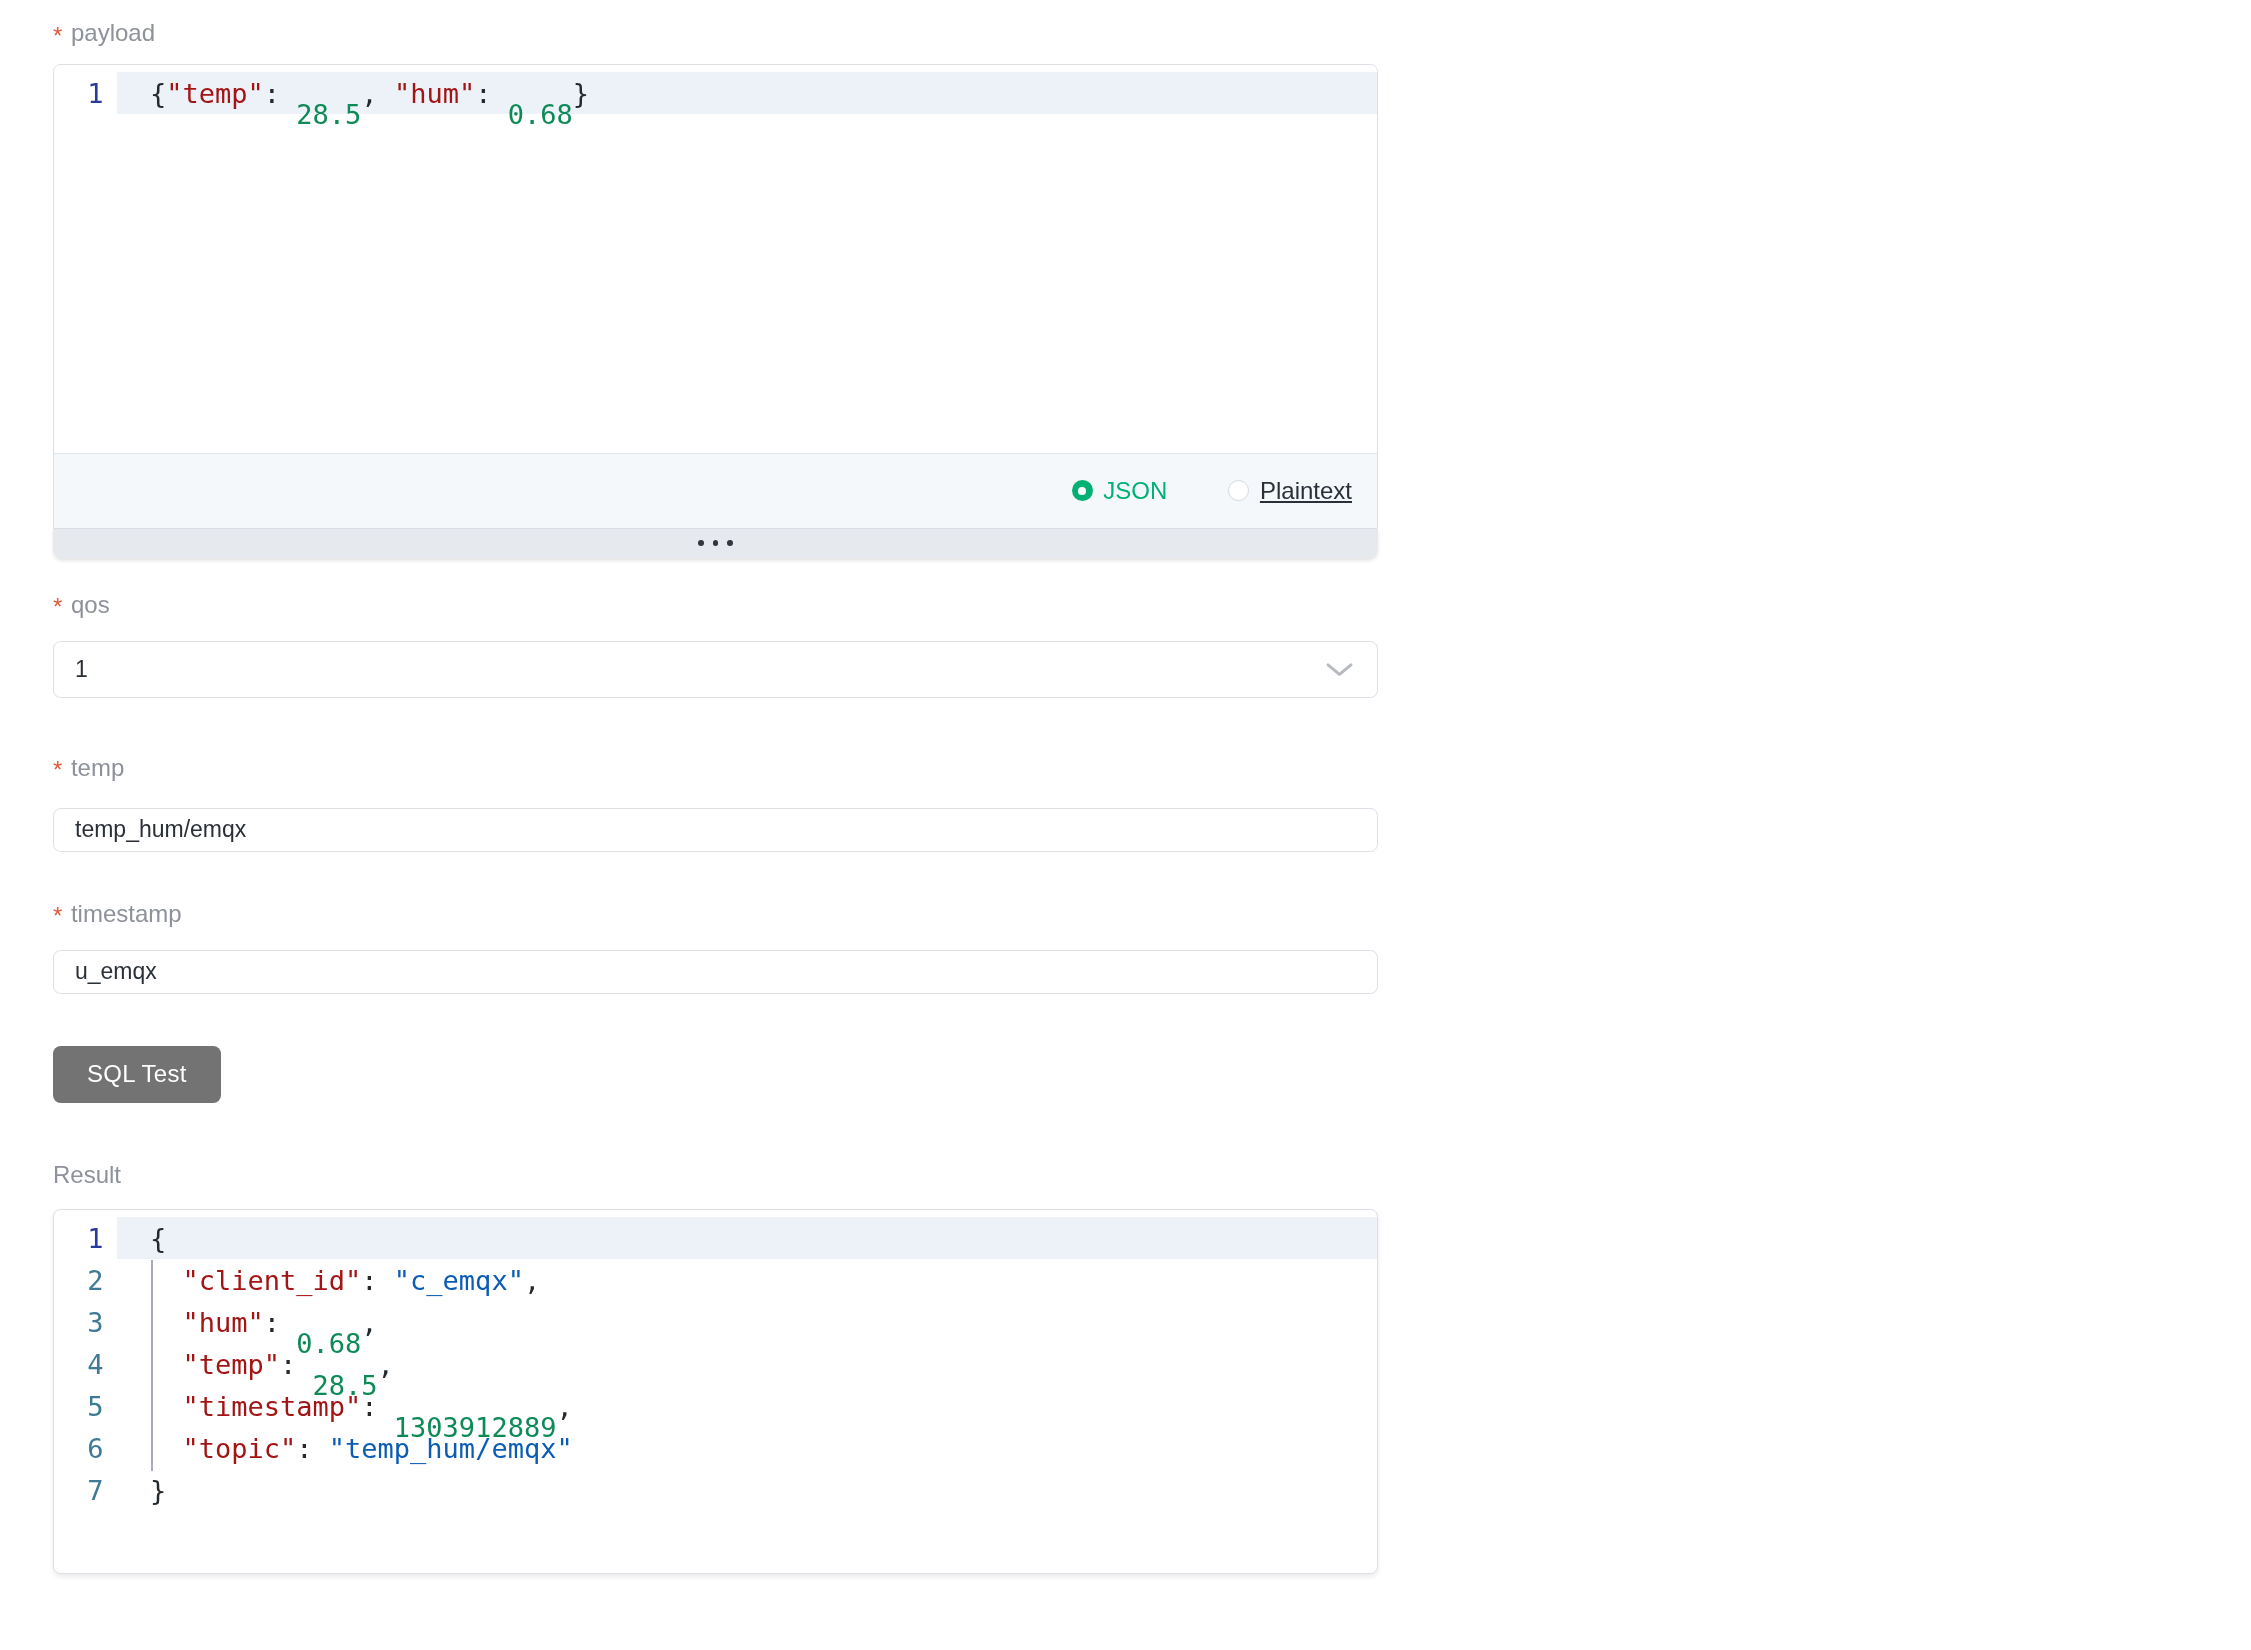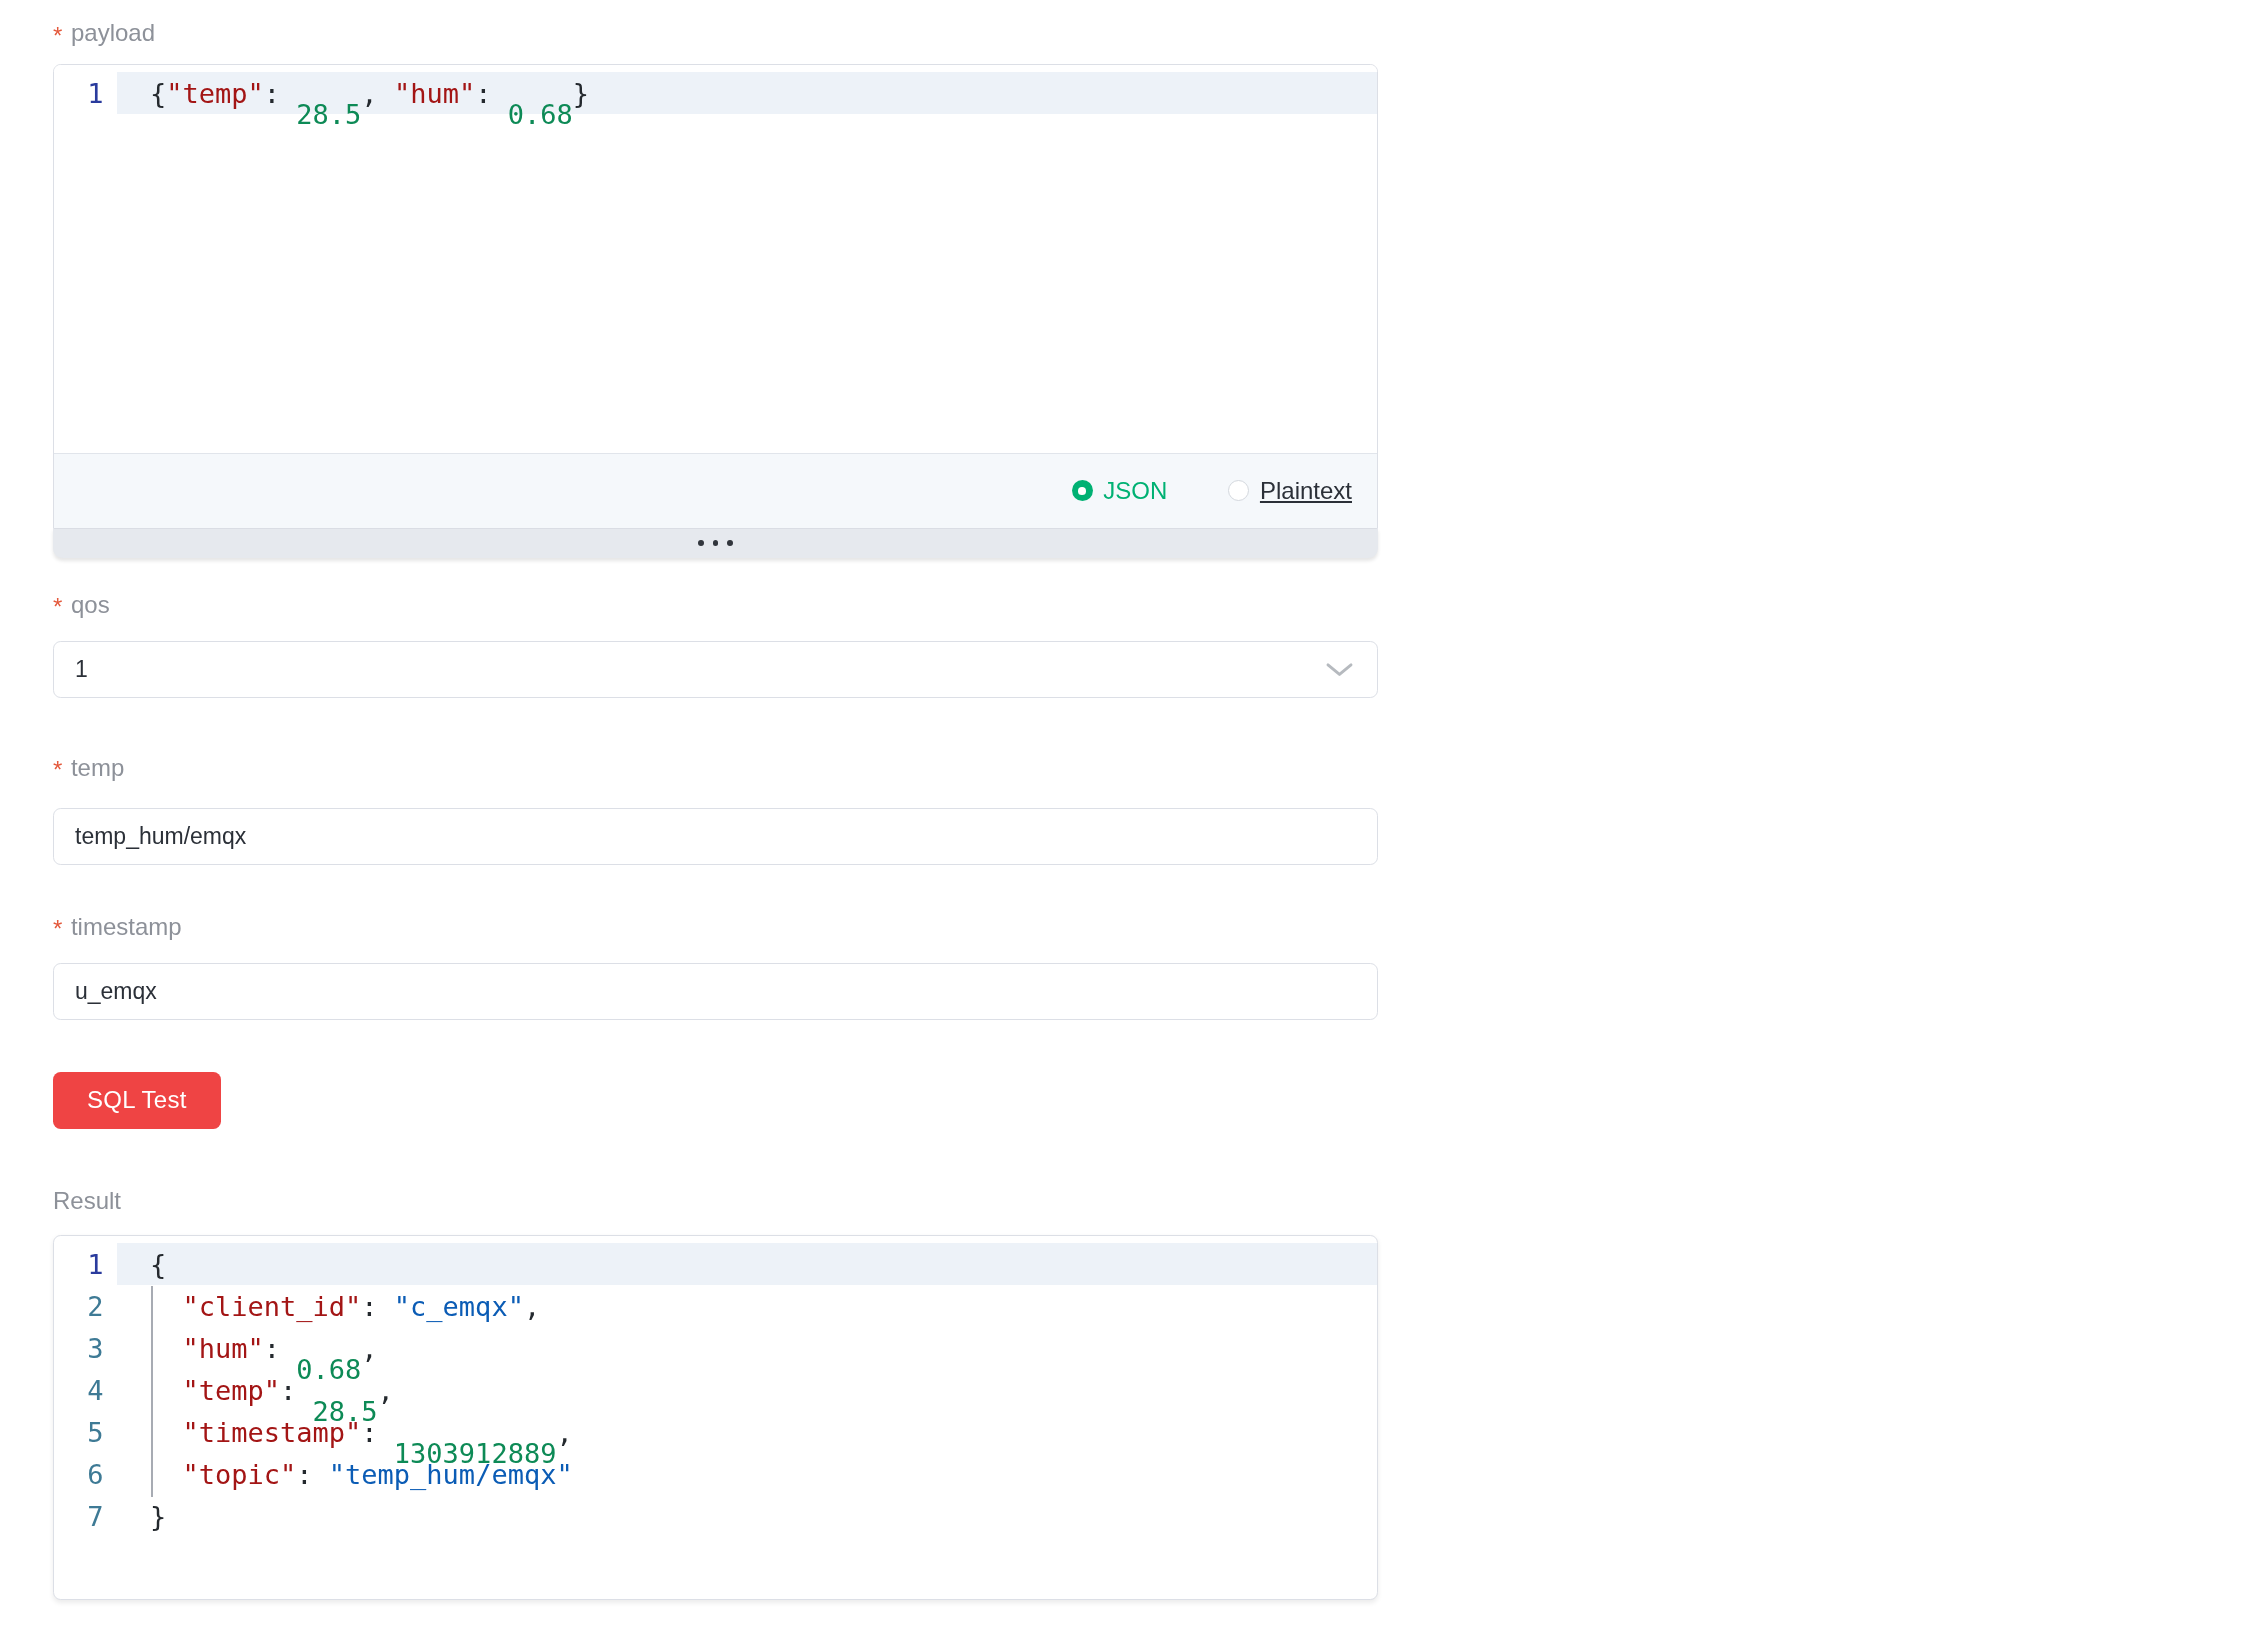--- a/index.html
+++ b/index.html
@@ -81,35 +81,35 @@
   
   .select-box {
     margin-top: 21px; width: 1325px; height: 57px;
     border: 1px solid #dcdfe6; border-radius: 7.7px; background: #fff;
     display: flex; align-items: center; justify-content: space-between;
     padding: 0 23px 0 21px; font-size: 23px; color: #2b3038; cursor: pointer;
   }
   .chevron { width: 29px; height: 17.3px; display: block; }
 
   .text-input {
-    margin-top: 25px; display: block; width: 1325px; height: 57px;
+    margin-top: 25px; display: block; width: 1325px; height: 44px;
     border: 1px solid #dcdfe6; border-radius: 7.7px; background: #fff;
     padding: 0 21px; font-size: 23px; color: #2b3038;
     font-family: "Liberation Sans", sans-serif; outline: none;
   }
   .mt22 { margin-top: 21px; }
   .mt32 { margin-top: 31px; }
   .mt48 { margin-top: 46px; }
   .mt56 { margin-top: 54px; }
   .mt58 { margin-top: 56px; }
 
   
   .sql-btn {
     margin-top: 52px; height: 57px; padding: 0 34px;
-    background: #ef4444; color: #ffffff;
+    background: #737373; color: #ffffff;
     font-size: 24px; font-weight: 500; letter-spacing: 0.3px;
     border: none; border-radius: 7.7px; cursor: pointer;
     font-family: "Liberation Sans", sans-serif;
   }
 
   
   .result-card {
     margin-top: 19px; width: 1325px; height: 365px;
     border: 1px solid #dcdfe6; border-radius: 7.7px; background: #fff;
     padding-top: 7.7px; position: relative; overflow: hidden;

